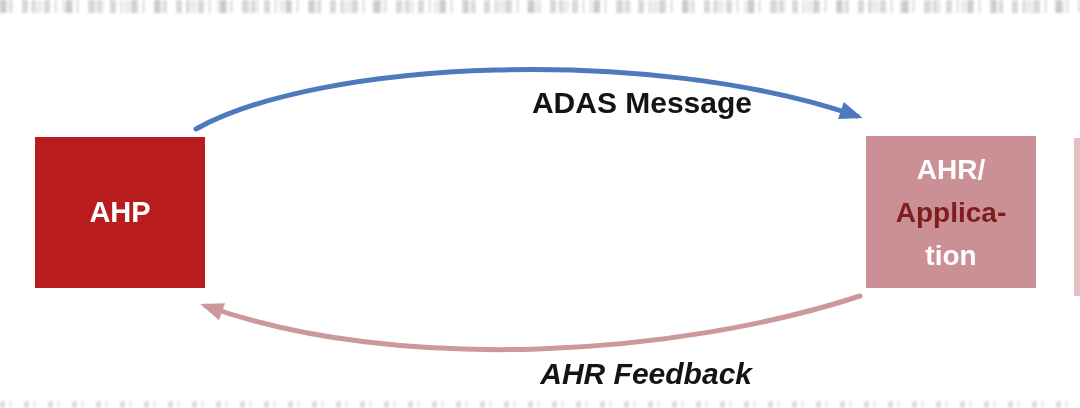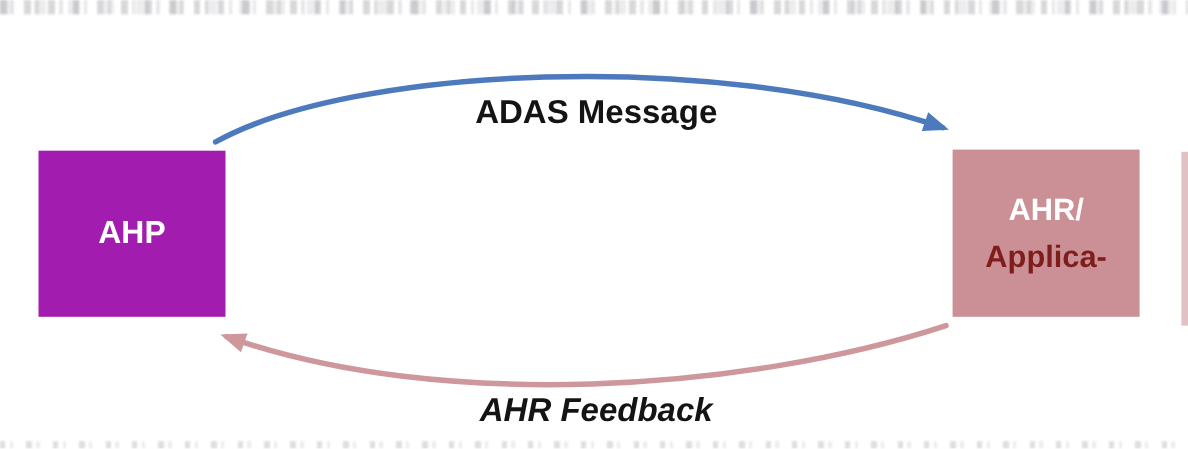--- a/index.html
+++ b/index.html
@@ -35,21 +35,21 @@
     position:absolute;display:flex;align-items:center;justify-content:center;
     font-weight:bold;text-align:center;
   }
   .node-ahp{left:35px;top:137px;width:170px;height:151px;font-size:29px;}
   .node-ahr{left:866px;top:136px;width:170px;height:152px;
     flex-direction:column;font-size:28px;line-height:43px;}
   .node .line{display:block;}
 
   .edge-label{
     position:absolute;font-weight:bold;color:#141414;
-    font-size:30px;text-align:center;white-space:nowrap;
+    font-size:30px;text-align:right;white-space:nowrap;
   }
   .label-adas{left:332px;top:86px;width:420px;}
   .label-request{left:334px;top:301px;width:420px;}
   .label-feedback{left:332px;top:357px;width:420px;font-style:italic;}
 </style>
 </head>
 <body>
 
 <div class="canvas">
 
@@ -61,27 +61,28 @@
         <path d="M1,2 L24,11 L1,20 Z" fill="#4d7abd"></path>
       </marker>
       <marker id="arrow-pink" markerUnits="userSpaceOnUse" markerWidth="26" markerHeight="22" refX="18" refY="11" orient="auto">
         <path d="M1,2 L24,11 L1,20 Z" fill="#cd979b"></path>
       </marker>
     </defs>
     <path d="M 196 129 C 320 60 650 45 857 116" fill="none" stroke-width="5" stroke-linecap="round" marker-end="url(#arrow-blue)" stroke="#4d7abd"></path>
     <path d="M 860 296 C 680 355 400 375 206 306" fill="none" stroke-width="5" stroke-linecap="round" marker-end="url(#arrow-pink)" stroke="#cd979b"></path>
   </svg>
 
-  <div class="node node-ahp" style="background: #a21caf;">
+  <div class="node node-ahp" style="background: #b91c1c;">
     <span style="color: rgb(255, 255, 255);">AHP</span>
   </div>
 
   <div class="node node-ahr" style="background: rgb(203, 144, 149);">
     <span class="line" style="color: rgb(255, 255, 255);">AHR/</span>
     <span class="line" style="color: #7f1d1d;">Applica-</span>
+    <span class="line" style="color: rgb(255, 255, 255);">tion</span>
   </div>
 
   <div class="edge-label label-adas">ADAS Message</div>
 
 
   <div class="edge-label label-feedback">AHR Feedback</div>
 
   <div class="artifact-right" style="background: rgb(203, 144, 149);"></div>
 
   <div class="artifact-bottom"></div>

